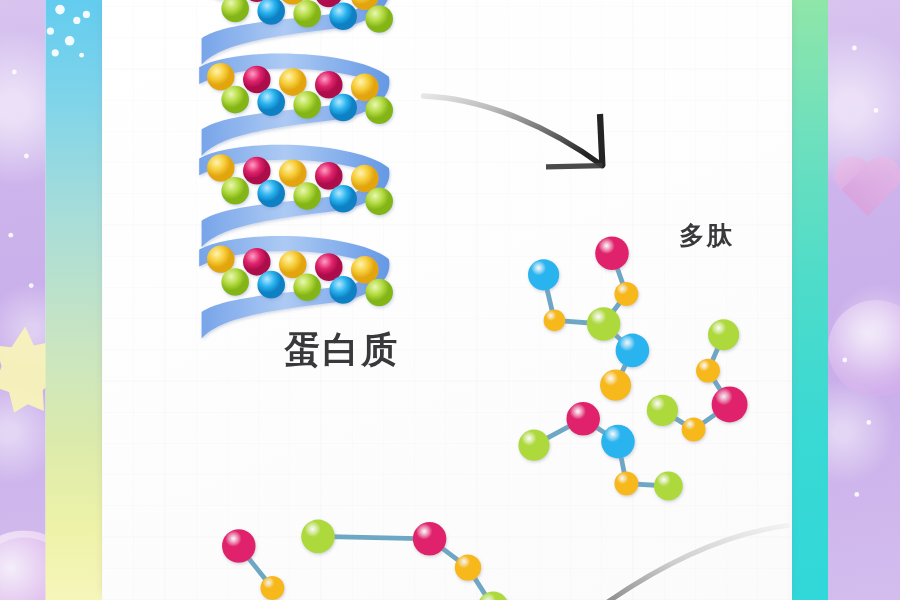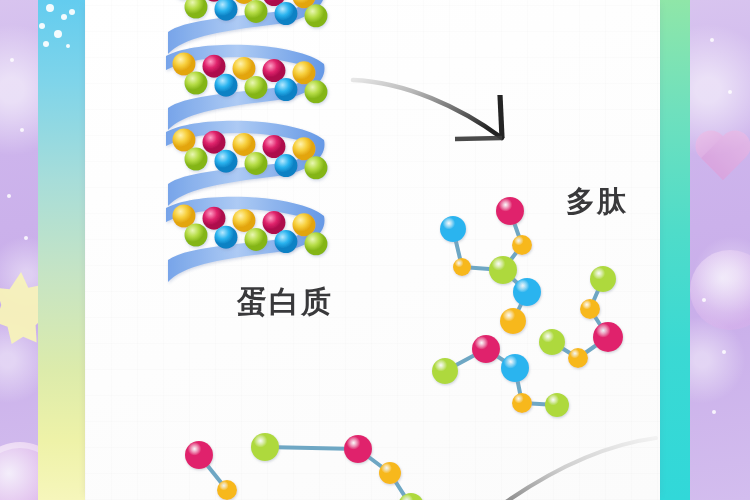--- a/index.html
+++ b/index.html
@@ -73,22 +73,22 @@
 
   
   #helix{position:absolute;left:158px;top:-30px;width:175px;height:330px;}
 
   
   .label{
     position:absolute;color:#39393b;font-weight:700;
     letter-spacing:2px;white-space:nowrap;
     font-family:"DejaVu Sans","Liberation Sans",sans-serif;
   }
-  #label-protein{left:237px;top:282px;font-size:30px;}
-  #label-peptide{left:566px;top:182px;font-size:29px;}
+  #label-protein{left:237px;top:272px;font-size:30px;}
+  #label-peptide{left:566px;top:182px;font-size:21px;}
 
   
   #arrow-main{position:absolute;left:350px;top:62px;width:190px;height:90px;}
   #arrow-bottom{position:absolute;left:480px;top:432px;width:180px;height:75px;}
 
   
   #mol-peptide{position:absolute;left:418px;top:192px;width:240px;height:235px;}
   #mol-bottom{position:absolute;left:168px;top:428px;width:260px;height:85px;}
 </style>
 </head>

